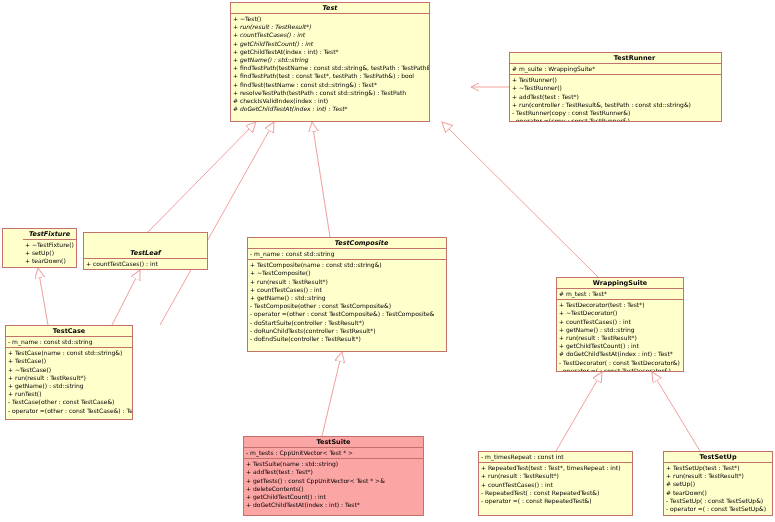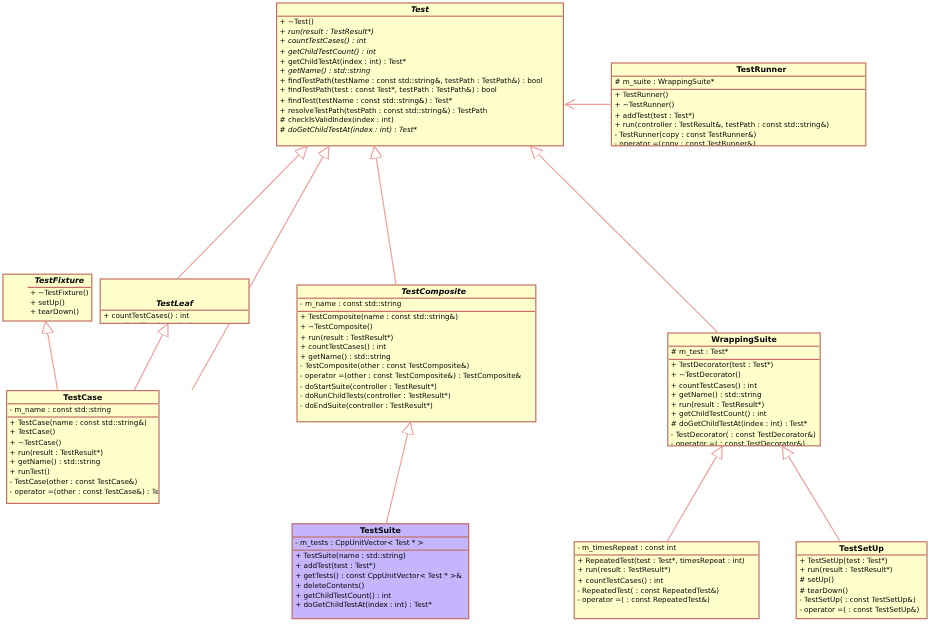--- a/index.html
+++ b/index.html
@@ -43,21 +43,21 @@
       <line x1="330" y1="237" x2="312" y2="122" stroke="#f0a09c" stroke-width="1" marker-end="url(#tri)"></line>
       <line x1="598" y1="277" x2="442" y2="122" stroke="#f0a09c" stroke-width="1" marker-end="url(#tri)"></line>
       <line x1="48" y1="325" x2="38" y2="268" stroke="#f0a09c" stroke-width="1" marker-end="url(#tri)"></line>
       <line x1="112" y1="325" x2="140" y2="270" stroke="#f0a09c" stroke-width="1" marker-end="url(#tri)"></line>
       <line x1="322" y1="436" x2="342" y2="352" stroke="#f0a09c" stroke-width="1" marker-end="url(#tri)"></line>
       <line x1="556" y1="451" x2="602" y2="372" stroke="#f0a09c" stroke-width="1" marker-end="url(#tri)"></line>
       <line x1="700" y1="451" x2="652" y2="372" stroke="#f0a09c" stroke-width="1" marker-end="url(#tri)"></line>
       <line x1="509" y1="87" x2="471" y2="87" stroke="#f0a09c" stroke-width="1" marker-end="url(#arrow)"></line>
     </svg>
   <div id="classes-layer">
-      <div class="uml-class" style="left: 230px; top: 2px; width: 240px; height: 120px; background: rgb(255, 255, 204); border-color: rgb(196, 113, 107);">
+      <div class="uml-class" style="left: 230px; top: 2px; width: 200px; height: 120px; background: rgb(255, 255, 204); border-color: rgb(196, 113, 107);">
         <div class="uml-title it" style="border-color: rgb(196, 113, 107);">Test</div>
         <div class="uml-comp" style="border-color: rgb(196, 113, 107);">
           <div class="uml-member">+ ~Test()</div>
           <div class="uml-member it">+ run(result : TestResult*)</div>
           <div class="uml-member it">+ countTestCases() : int</div>
           <div class="uml-member it">+ getChildTestCount() : int</div>
           <div class="uml-member">+ getChildTestAt(index : int) : Test*</div>
           <div class="uml-member it">+ getName() : std::string</div>
           <div class="uml-member">+ findTestPath(testName : const std::string&amp;, testPath : TestPath&amp;) : bool</div>
           <div class="uml-member">+ findTestPath(test : const Test*, testPath : TestPath&amp;) : bool</div>
@@ -141,21 +141,21 @@
           <div class="uml-member">+ ~TestDecorator()</div>
           <div class="uml-member">+ countTestCases() : int</div>
           <div class="uml-member">+ getName() : std::string</div>
           <div class="uml-member">+ run(result : TestResult*)</div>
           <div class="uml-member">+ getChildTestCount() : int</div>
           <div class="uml-member"># doGetChildTestAt(index : int) : Test*</div>
           <div class="uml-member">- TestDecorator( : const TestDecorator&amp;)</div>
           <div class="uml-member">- operator =( : const TestDecorator&amp;)</div>
         </div>
       </div>
-      <div class="uml-class" style="left: 243px; top: 436px; width: 148px; height: 80px; background: #c4b5fd; border-color: rgb(196, 113, 107);">
+      <div class="uml-class" style="left: 243px; top: 436px; width: 181px; height: 80px; background: #fca5a5; border-color: rgb(196, 113, 107);">
         <div class="uml-title" style="border-color: rgb(196, 113, 107);">TestSuite</div>
         <div class="uml-comp" style="border-color: rgb(196, 113, 107);">
           <div class="uml-member">- m_tests : CppUnitVector&lt; Test * &gt;</div>
         </div>
         <div class="uml-comp" style="border-color: rgb(196, 113, 107);">
           <div class="uml-member">+ TestSuite(name : std::string)</div>
           <div class="uml-member">+ addTest(test : Test*)</div>
           <div class="uml-member">+ getTests() : const CppUnitVector&lt; Test * &gt;&amp;</div>
           <div class="uml-member">+ deleteContents()</div>
           <div class="uml-member">+ getChildTestCount() : int</div>

